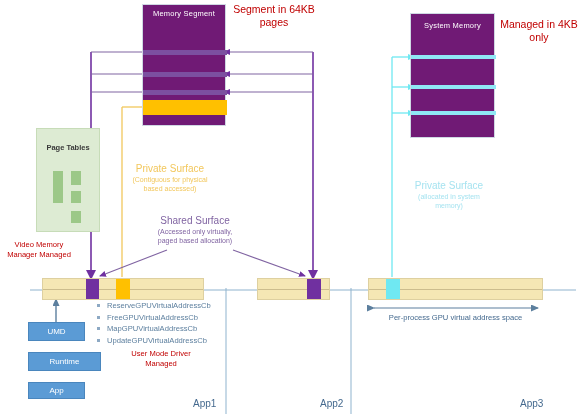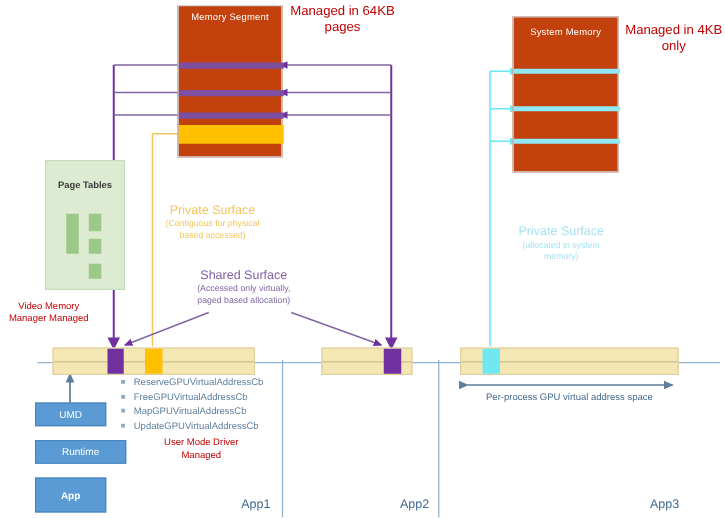--- a/index.html
+++ b/index.html
@@ -4,21 +4,21 @@
 <style>
   html,body{margin:0;padding:0;background:#ffffff;}
   body{width:580px;height:414px;position:relative;overflow:hidden;
        font-family:"Liberation Sans","DejaVu Sans",sans-serif;}
   .stage{position:absolute;left:0;top:0;width:580px;height:414px;}
   svg.layer{position:absolute;left:0;top:0;width:580px;height:414px;}
 
   .box{position:absolute;box-sizing:border-box;}
 
   
-  .memblock{background:#c2410c;border:1px solid #cfd8e3;}
+  .memblock{background:#701a75;border:1px solid #cfd8e3;}
   .memtitle{position:absolute;width:100%;text-align:center;color:#ffffff;
             font-size:7.5px;letter-spacing:.2px;}
   .stripe{position:absolute;}
   .stripe-purple{background:#7C4FA0;}
   .stripe-orange{background:#FFC000;}
   .stripe-cyan{background:#8FE8F5;}
 
   
   .pagetables{background:#DDEBD3;border:1px solid #c7dcb8;margin-left:29px;}
   .pt-label{position:absolute;width:100%;text-align:center;font-size:7.5px;
@@ -121,21 +121,21 @@
 
   <div class="box memblock" style="left:142px;top:4px;width:84px;height:122px;">
     <div class="memtitle" style="top:4px;">Memory Segment</div>
     <div class="stripe stripe-purple" style="left:0;top:45px;width:84px;height:5px;"></div>
     <div class="stripe stripe-purple" style="left:0;top:67px;width:84px;height:5px;"></div>
     <div class="stripe stripe-purple" style="left:0;top:85px;width:84px;height:5px;"></div>
     <div class="stripe stripe-orange" style="left:0;top:95px;width:84px;height:15px;"></div>
   </div>
 
   <div class="lbl c t11 red" style="left:228px;top:3px;width:92px;">
-    <span>Managed in 64KB pages</span>
+    <span>Segment in 64KB pages</span>
   </div>
 
   <div class="box memblock" style="left:410px;top:13px;width:85px;height:125px;">
     <div class="memtitle" style="top:7px;">System Memory</div>
     <div class="stripe stripe-cyan" style="left:0;top:41px;width:85px;height:4px;"></div>
     <div class="stripe stripe-cyan" style="left:0;top:71px;width:85px;height:4px;"></div>
     <div class="stripe stripe-cyan" style="left:0;top:97px;width:85px;height:4px;"></div>
   </div>
 
   <div class="lbl c t11 red" style="left:500px;top:18px;width:78px;">
@@ -203,21 +203,21 @@
     <div>User Mode Driver</div>
     <div>Managed</div>
   </div>
 
   <div class="box stackbox" style="left:28px;top:322px;width:57px;height:19px;">
     <span>UMD</span>
   </div>
   <div class="box stackbox" style="left:28px;top:352px;width:73px;height:19px;">
     <span>Runtime</span>
   </div>
-  <div class="box stackbox" style="left:28px;top:382px;width:57px;height:28px;font-weight:bold;">
+  <div class="box stackbox" style="left:28px;top:382px;width:57px;height:17px;">
     <span>App</span>
   </div>
 
   <div class="lbl t9 blue" style="left:193px;top:398px;">
     <span>App1</span>
   </div>
   <div class="lbl t9 blue" style="left:320px;top:398px;">
     <span>App2</span>
   </div>
   <div class="lbl t9 blue" style="left:520px;top:398px;">

